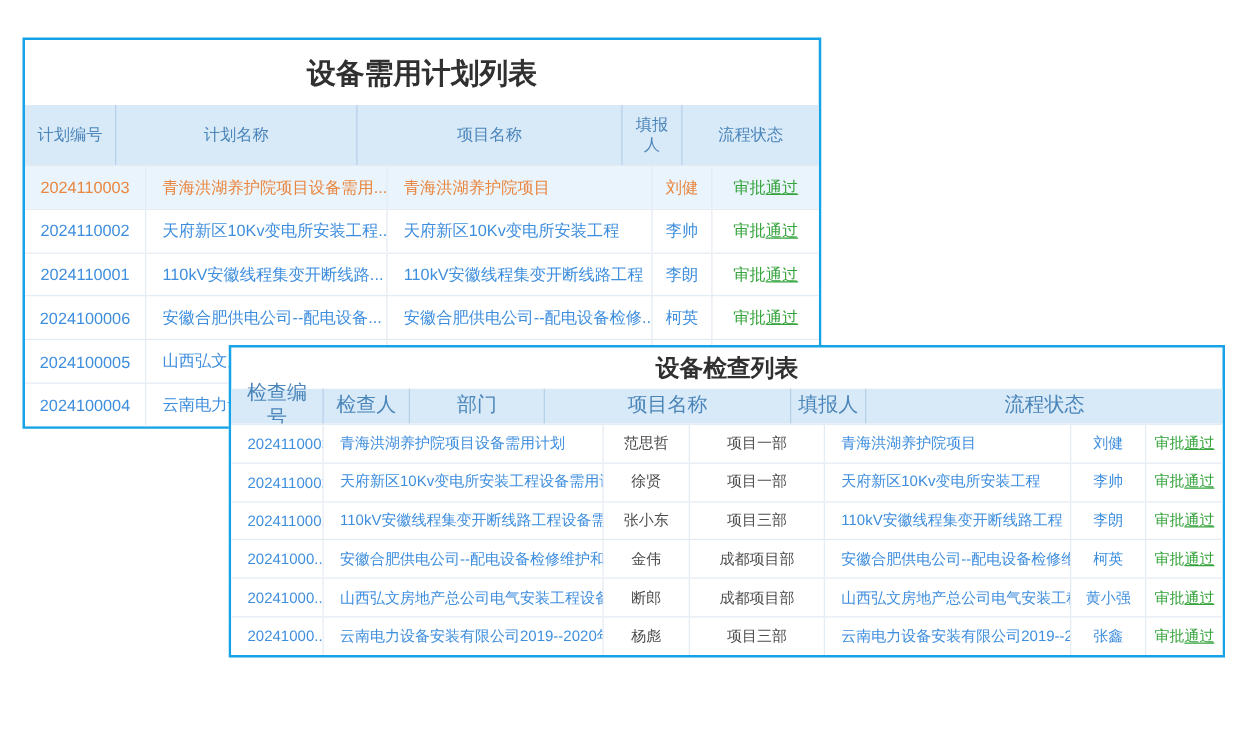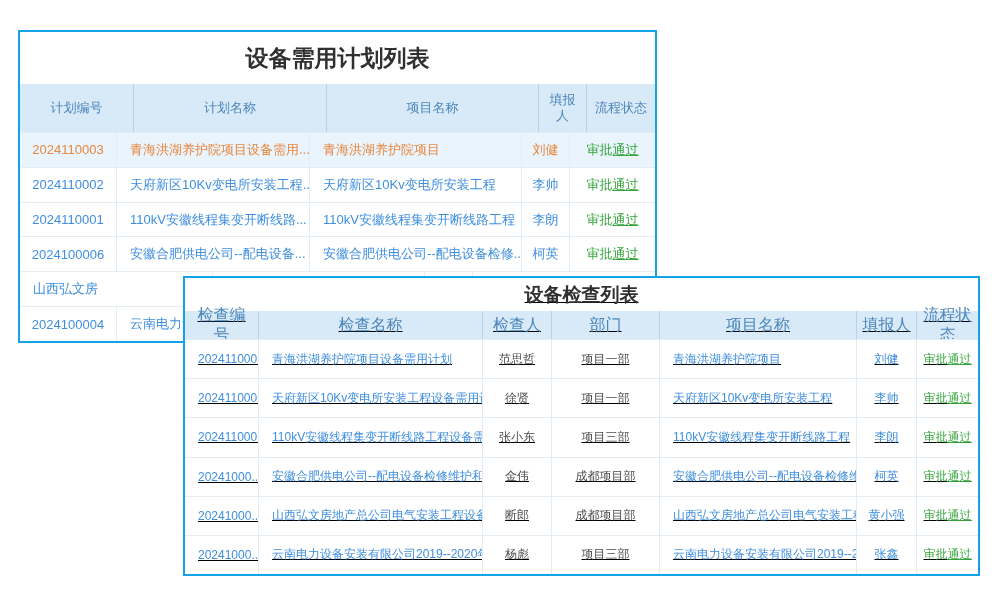--- a/index.html
+++ b/index.html
@@ -5,21 +5,21 @@
   html,body { margin:0; padding:0; }
   body {
     width:1000px; height:600px; position:relative; background:#ffffff;
     font-family:"Liberation Sans","DejaVu Sans",sans-serif; overflow:hidden;
   }
   .panel {
     position:absolute; background:#ffffff; box-sizing:border-box;
     border:2px solid var(--border); display:flex; flex-direction:column;
   }
   .panel1 { left:18px;  top:30px;  width:639px; height:313px; z-index:1; }
-  .panel2 { left:183px; top:276px; width:797px; height:300px; z-index:2;text-decoration:underline; }
+  .panel2 { left:183px; top:276px; width:797px; height:250px; z-index:2; }
 
   .title {
     text-align:center; font-weight:700; color:var(--title);
     display:flex; align-items:center; justify-content:center; flex:none;
   }
   .panel1 .title { height:52px; font-size:23px; }
   .panel2 .title { height:33px; font-size:19px; }
 
   .thead { display:flex; background:var(--header-bg); flex:none; }
   .panel1 .thead { height:48px; font-size:13px; }
@@ -50,21 +50,21 @@
   .trow.active .cell.link { color:var(--orange); }
   .status-prefix, .status-link { color:var(--green); }
   .status-link { text-decoration:underline; cursor:pointer; }
 </style>
 </head>
 <body>
 
 <section class="panel panel1">
   <div class="title">设备需用计划列表</div>
   <div class="thead">
-      <div class="hcell" style="width: 114px;">计划编号</div>
+      <div class="hcell" style="width: 73px;">计划编号</div>
       <div class="hcell" style="width: 193px;">计划名称</div>
       <div class="hcell" style="width: 212px;">项目名称</div>
       <div class="hcell" style="width: 48px;">填报人</div>
       <div class="hcell" style="width: 85px;">流程状态</div>
     </div>
   <div class="tbody">
       <div class="trow active">
         <div class="cell link align-center" style="width: 97px;">2024110003</div>
         <div class="cell link align-left" style="width: 193px;">青海洪湖养护院项目设备需用...</div>
         <div class="cell link align-left" style="width: 212px;">青海洪湖养护院项目</div>
@@ -98,40 +98,40 @@
         <div class="cell link align-center" style="width: 97px;">2024100006</div>
         <div class="cell link align-left" style="width: 193px;">安徽合肥供电公司--配电设备...</div>
         <div class="cell link align-left" style="width: 212px;">安徽合肥供电公司--配电设备检修...</div>
         <div class="cell link align-center" style="width: 48px;">柯英</div>
         <div class="cell status align-center" style="width: 85px;">
           <span class="status-prefix">审批</span>
           <span class="status-link">通过</span>
         </div>
       </div>
       <div class="trow">
+        <div class="cell link align-center" style="width: 97px;">2024100005</div>
         <div class="cell link align-left" style="width: 193px;">山西弘文房</div>
         <div class="cell link align-left" style="width: 212px;"></div>
         <div class="cell link align-center" style="width: 48px;"></div>
         <div class="cell status align-center" style="width: 85px;"></div>
       </div>
       <div class="trow">
         <div class="cell link align-center" style="width: 97px;">2024100004</div>
         <div class="cell link align-left" style="width: 193px;">云南电力设</div>
         <div class="cell link align-left" style="width: 212px;"></div>
         <div class="cell link align-center" style="width: 48px;"></div>
         <div class="cell status align-center" style="width: 85px;"></div>
       </div>
     </div>
 </section>
 
 <section class="panel panel2">
   <div class="title">设备检查列表</div>
   <div class="thead">
       <div class="hcell" style="width: 74px;">检查编号</div>
-      <div class="hcell" style="width: 224px;">检查名称</div>
       <div class="hcell" style="width: 69px;">检查人</div>
       <div class="hcell" style="width: 108px;">部门</div>
       <div class="hcell" style="width: 197px;">项目名称</div>
       <div class="hcell" style="width: 60px;">填报人</div>
       <div class="hcell" style="width: 61px;">流程状态</div>
     </div>
   <div class="tbody">
       <div class="trow">
         <div class="cell link align-left" style="width: 74px;">2024110003</div>
         <div class="cell link align-left" style="width: 224px;">青海洪湖养护院项目设备需用计划</div>

